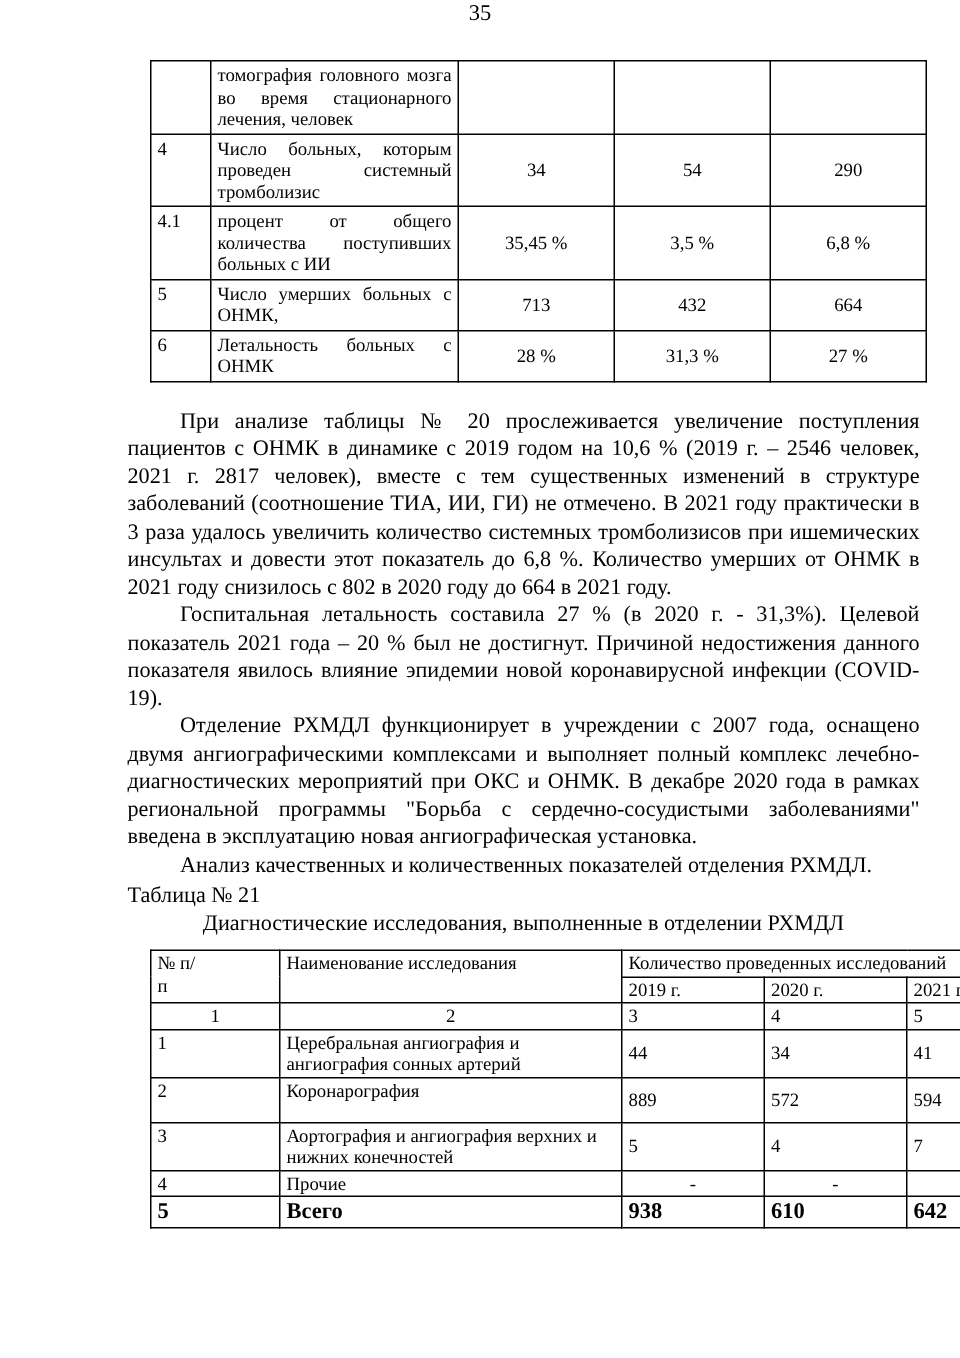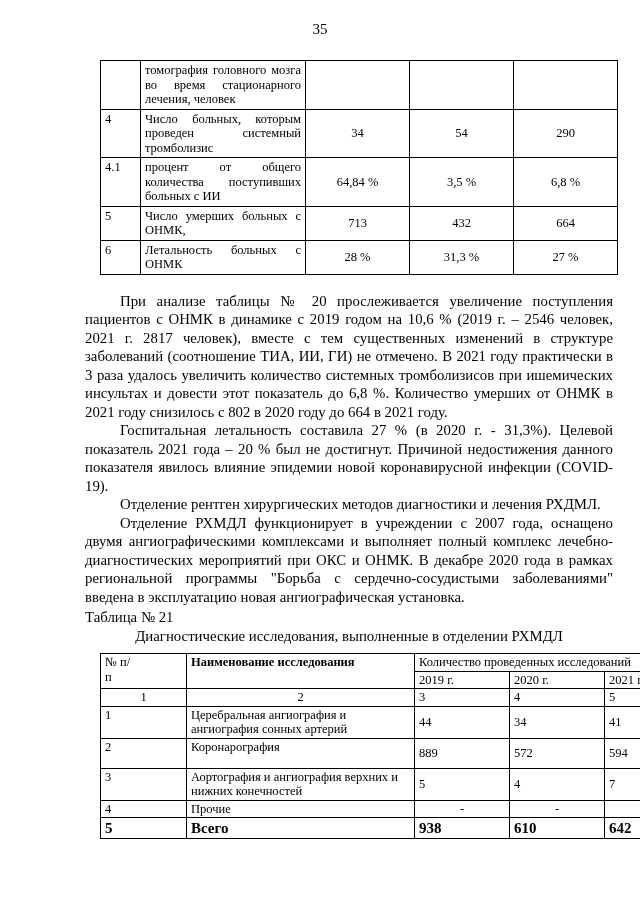--- a/index.html
+++ b/index.html
@@ -4,21 +4,21 @@
 <style>
   * { margin: 0; padding: 0; box-sizing: border-box; }
   html, body { background: #ffffff; }
   body {
     width: 640px; height: 905px;
     font-family: "Liberation Serif", "DejaVu Serif", serif;
     color: #000;
   }
   .page {
     width: 640px; height: 905px;
-    padding-top: 20px;
+    padding-top: 0;
     overflow: hidden;
     background: #fff;
   }
   .page-number {
     text-align: center;
     font-size: 15px;
     line-height: 18px;
     margin-bottom: 22px;
   }
   .content { padding-left: 85px; padding-right: 27px; }
@@ -63,21 +63,21 @@
   
   .t21 {
     margin-left: 15px;
     width: 600px;
     font-size: 12.5px;
     line-height: 14.5px;
     table-layout: fixed;
   }
   .t21 td { padding: 1px 4px; }
   .t21 .c-num  { width: 86px; }
-  .t21 .c-name { width: 228px; font-weight: bold; }
+  .t21 .c-name { width: 228px; }
   .t21 .c-y1   { width: 62px; }
   .t21 .c-y2   { width: 64px; }
   .t21 .c-y3   { width: 80px; }
   .t21 .numhdr { width: 26px; }
   .t21 .ctr { text-align: center; }
   .t21 .row-tall td { height: 30px; }
   .t21 .val { vertical-align: middle; }
   .t21 .row-total td {
     font-size: 15px;
     font-weight: bold;
@@ -106,21 +106,21 @@
         <tr>
           <td class="c-num">4</td>
           <td class="c-label">Число больных, которым проведен системный тромболизис</td>
           <td class="c-val">34</td>
           <td class="c-val">54</td>
           <td class="c-val">290</td>
         </tr>
         <tr>
           <td class="c-num">4.1</td>
           <td class="c-label">процент от общего количества поступивших больных с ИИ</td>
-          <td class="c-val">64,84 %</td>
+          <td class="c-val">35,45 %</td>
           <td class="c-val">3,5 %</td>
           <td class="c-val">6,8 %</td>
         </tr>
         <tr>
           <td class="c-num">5</td>
           <td class="c-label">Число умерших больных с ОНМК,</td>
           <td class="c-val">713</td>
           <td class="c-val">432</td>
           <td class="c-val">664</td>
         </tr>
@@ -129,22 +129,22 @@
           <td class="c-label">Летальность больных с ОНМК</td>
           <td class="c-val">28 %</td>
           <td class="c-val">31,3 %</td>
           <td class="c-val">27 %</td>
         </tr>
       </tbody>
     </table>
 
     <p class="body-text">При анализе таблицы № 20 прослеживается увеличение поступления пациентов с ОНМК в динамике с 2019 годом на 10,6 % (2019 г. – 2546 человек, 2021 г. 2817 человек), вместе с тем существенных изменений в структуре заболеваний (соотношение ТИА, ИИ, ГИ) не отмечено. В 2021 году практически в 3 раза удалось увеличить количество системных тромболизисов при ишемических инсультах и довести этот показатель до 6,8 %. Количество умерших от ОНМК в 2021 году снизилось с 802 в 2020 году до 664 в 2021 году.</p>
     <p class="body-text">Госпитальная летальность составила 27 % (в 2020 г. - 31,3%). Целевой показатель 2021 года – 20 % был не достигнут. Причиной недостижения данного показателя явилось влияние эпидемии новой коронавирусной инфекции (COVID-19).</p>
-    <p class="body-text">Отделение рентген хирургических методов диагностики и лечения РХДМЛ.</p>
     <p class="body-text">Отделение РХМДЛ функционирует в учреждении с 2007 года, оснащено двумя ангиографическими комплексами и выполняет полный комплекс лечебно-диагностических мероприятий при ОКС и ОНМК. В декабре 2020 года в рамках региональной программы "Борьба с сердечно-сосудистыми заболеваниями" введена в эксплуатацию новая ангиографическая установка.</p>
+    <p class="body-text">Анализ качественных и количественных показателей отделения РХМДЛ.</p>
 
     <div class="table-label">Таблица № 21</div>
     <div class="table-caption">Диагностические исследования, выполненные в отделении РХМДЛ</div>
 
     <table class="t21">
       <tbody>
         <tr>
           <td class="c-num" rowspan="2">
             <div class="numhdr">№ п/п</div>
           </td>

